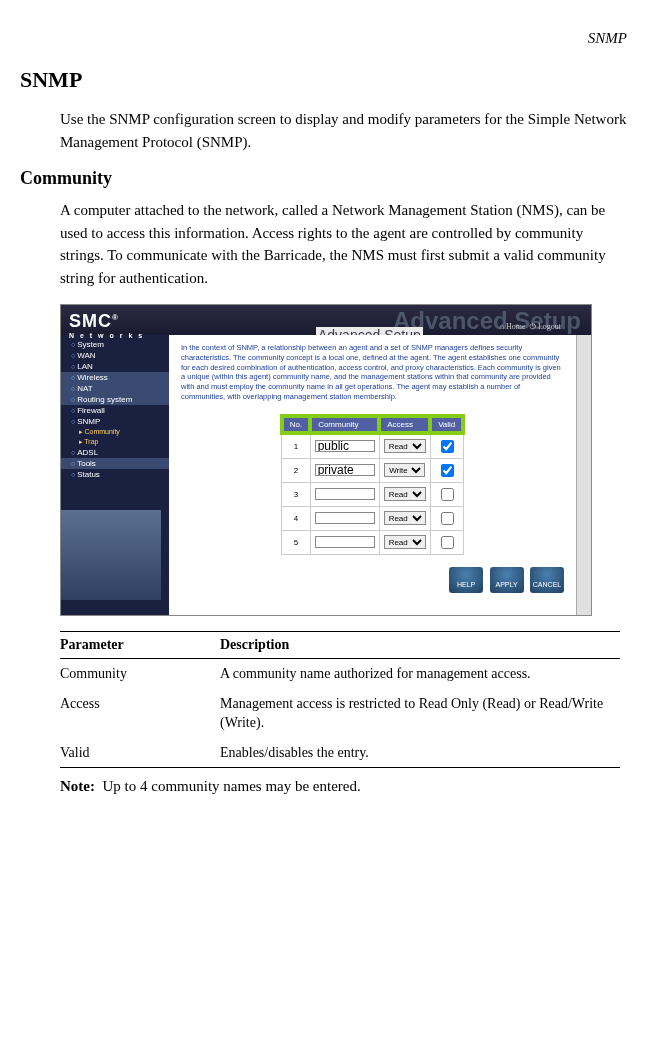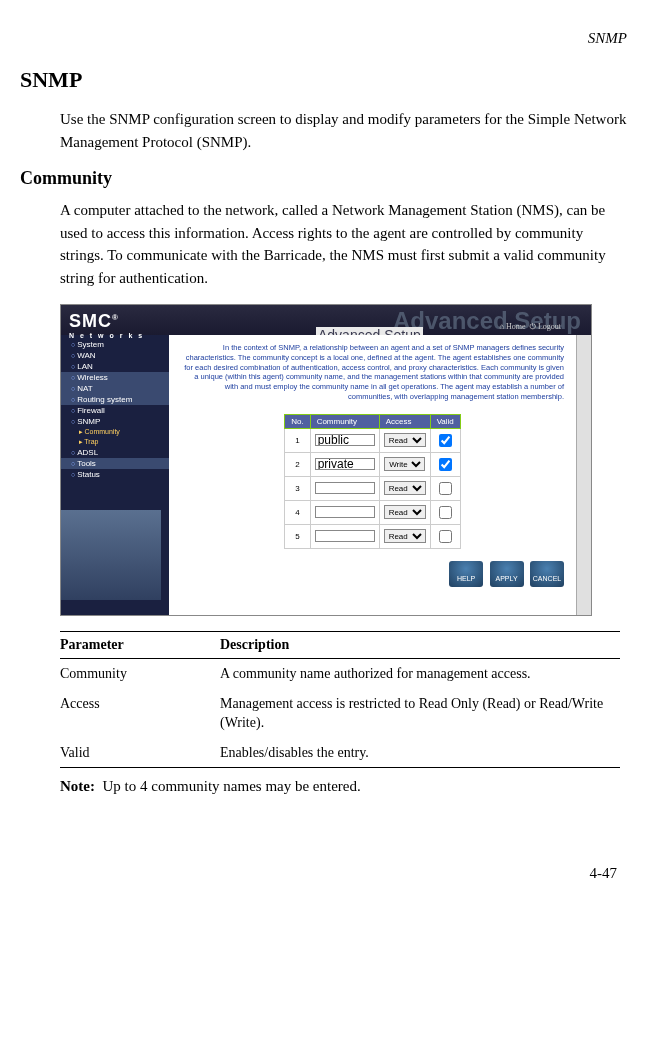--- a/index.html
+++ b/index.html
@@ -146,34 +146,33 @@
     color: #2040a0;
     font-size: 11px;
     font-weight: bold;
     margin-bottom: 6px;
   }
   .ss-desc {
     color: #2040a0;
     font-size: 7.5px;
     line-height: 1.3;
     margin-bottom: 12px;
-    text-align: right;
   }
   .community-table {
     margin: 0 auto;
     border-collapse: collapse;
     font-size: 8px;
   }
   .community-table th {
     background: #5060a0;
     color: white;
     font-weight: normal;
     padding: 2px 6px;
     text-align: left;
-    border: 1px solid #84cc16;
+    border: 4px solid #84cc16;
   }
   .community-table td {
     padding: 2px 4px;
     border: 1px solid #ccc;
     text-align: center;
   }
   .community-table input[type="text"] {
     width: 60px;
     font-size: 12px;
     height: 12px;
@@ -357,14 +356,13 @@
         <td>Valid</td>
         <td>Enables/disables the entry.</td>
       </tr>
     </tbody>
   </table>
 
   <div class="note">
     <b>Note:</b>&nbsp;&nbsp;<span>Up to 4 community names may be entered.</span>
   </div>
 
-  <div class="page-num">4-47</div>
 </div>
 
 </body></html>

